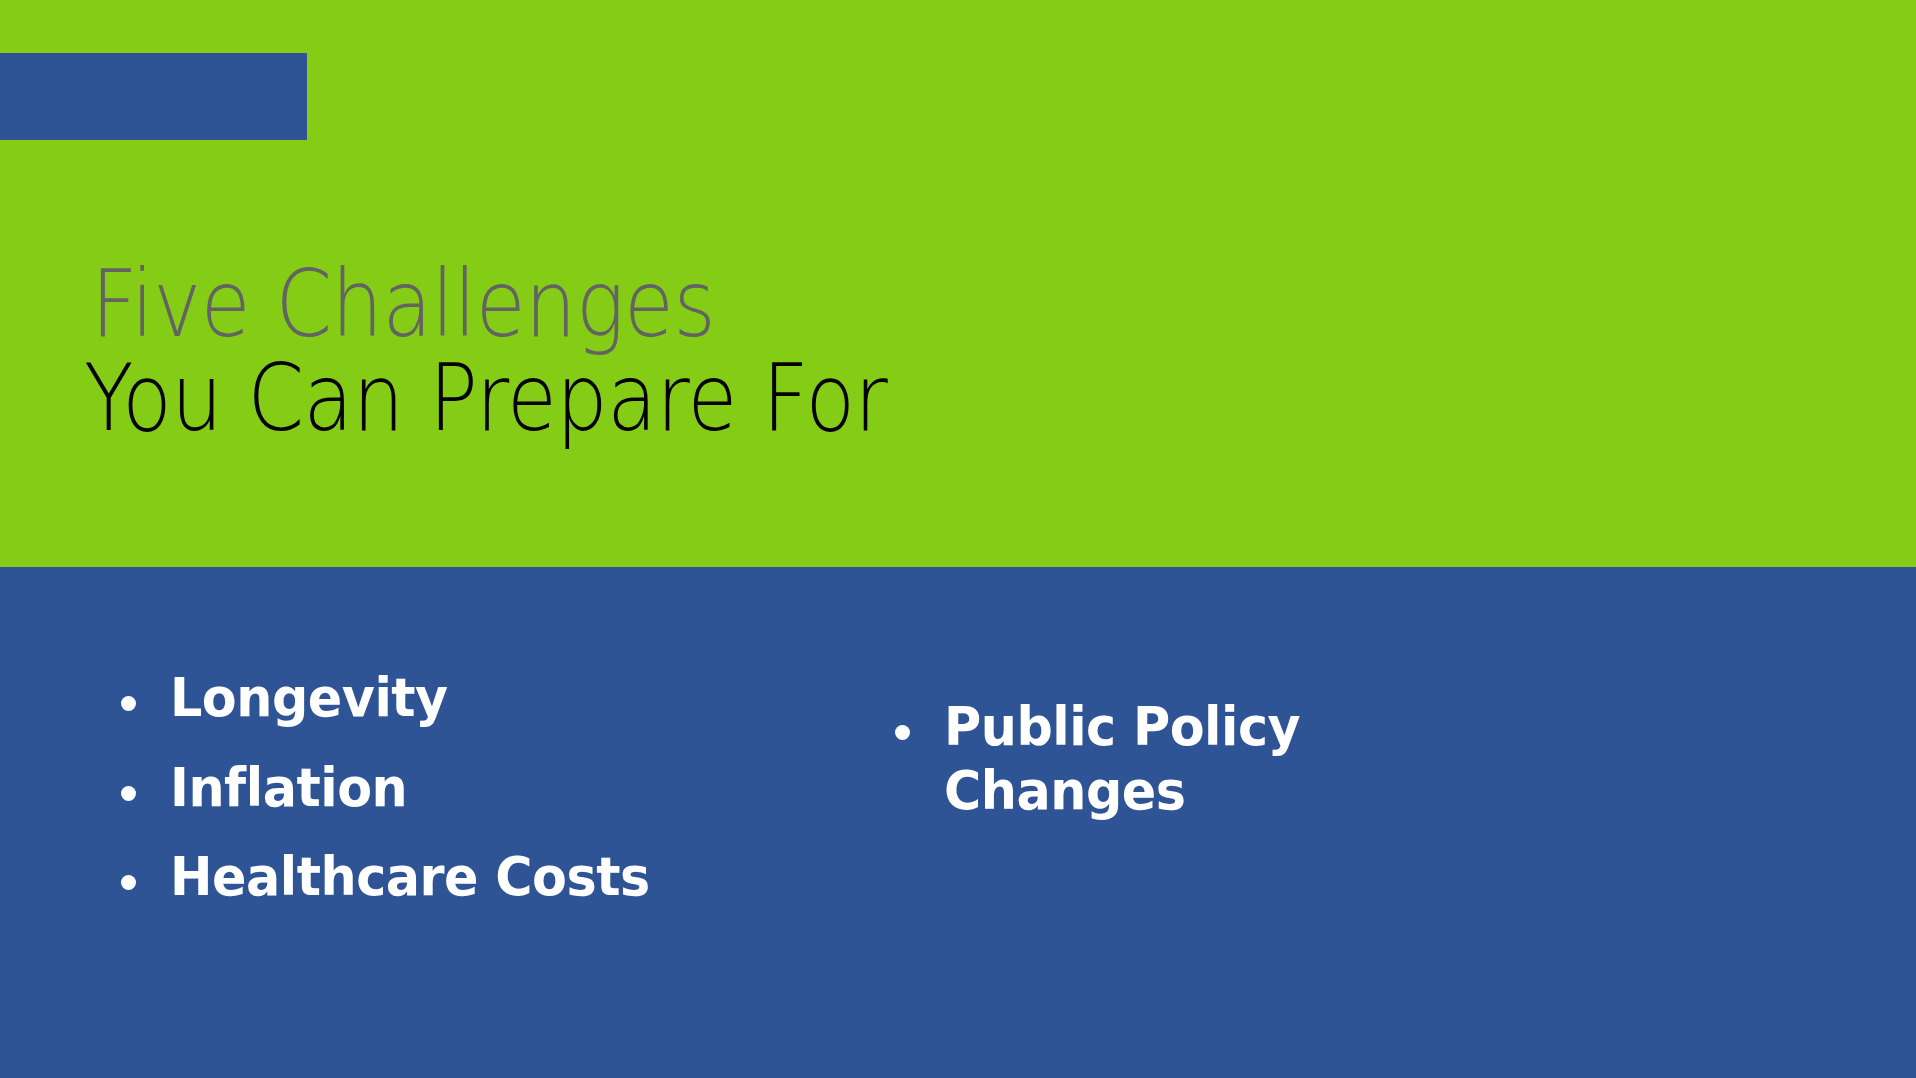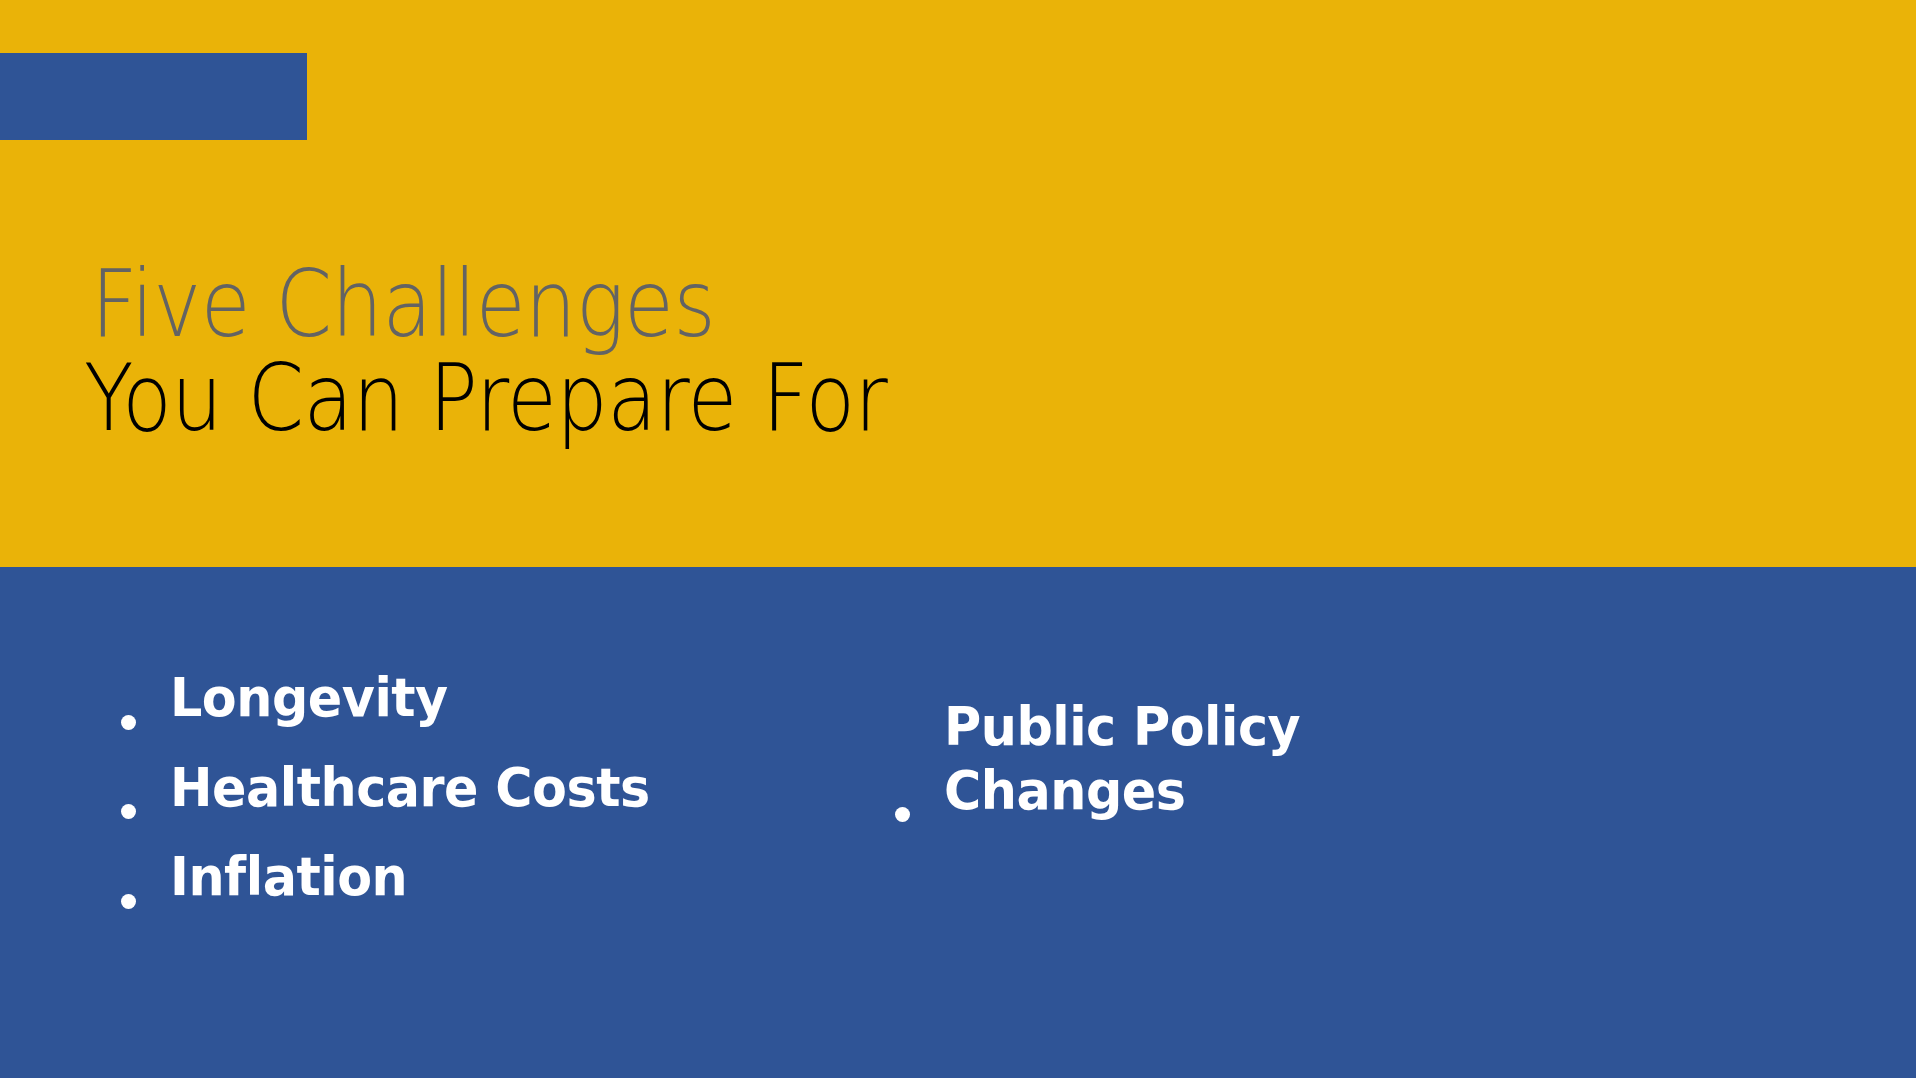--- a/index.html
+++ b/index.html
@@ -11,21 +11,21 @@
     width: 1916px;
     height: 1078px;
     overflow: hidden;
     font-family: "Liberation Sans", sans-serif;
   }
 
   .slide {
     position: relative;
     width: 1916px;
     height: 1078px;
-    background: #eab308;
+    background: #84cc16;
     overflow: hidden;
   }
 
   
   .accent-tab {
     position: absolute;
     left: 0;
     top: 53px;
     width: 307px;
     height: 87px;
@@ -77,21 +77,21 @@
 
   .bullet-column {
     position: absolute;
     top: 99px;
   }
   .column-left  { left: 121px; width: 640px; }
   .column-right { left: 895px; width: 720px; margin-top: 29px; }
 
   .bullet-item {
     display: flex;
-    align-items: flex-end;
+    align-items: flex-start;
     margin-bottom: 26px;
   }
   .bullet-dot {
     flex: 0 0 auto;
     width: 15px;
     height: 15px;
     border-radius: 50%;
     background: #ffffff;
     margin-top: 30px;
     margin-right: 34px;
@@ -123,25 +123,25 @@
   <div class="content-panel">
     <div class="columns">
 
       <div class="bullet-column column-left">
         <div class="bullet-item">
           <span class="bullet-dot"></span>
           <span class="bullet-text">Longevity</span>
         </div>
         <div class="bullet-item">
           <span class="bullet-dot"></span>
-          <span class="bullet-text">Healthcare Costs</span>
+          <span class="bullet-text">Inflation</span>
         </div>
         <div class="bullet-item">
           <span class="bullet-dot"></span>
-          <span class="bullet-text">Inflation</span>
+          <span class="bullet-text">Healthcare Costs</span>
         </div>
       </div>
 
       <div class="bullet-column column-right">
         <div class="bullet-item">
           <span class="bullet-dot"></span>
           <span class="bullet-text">Public Policy Changes</span>
         </div>
       </div>
 

